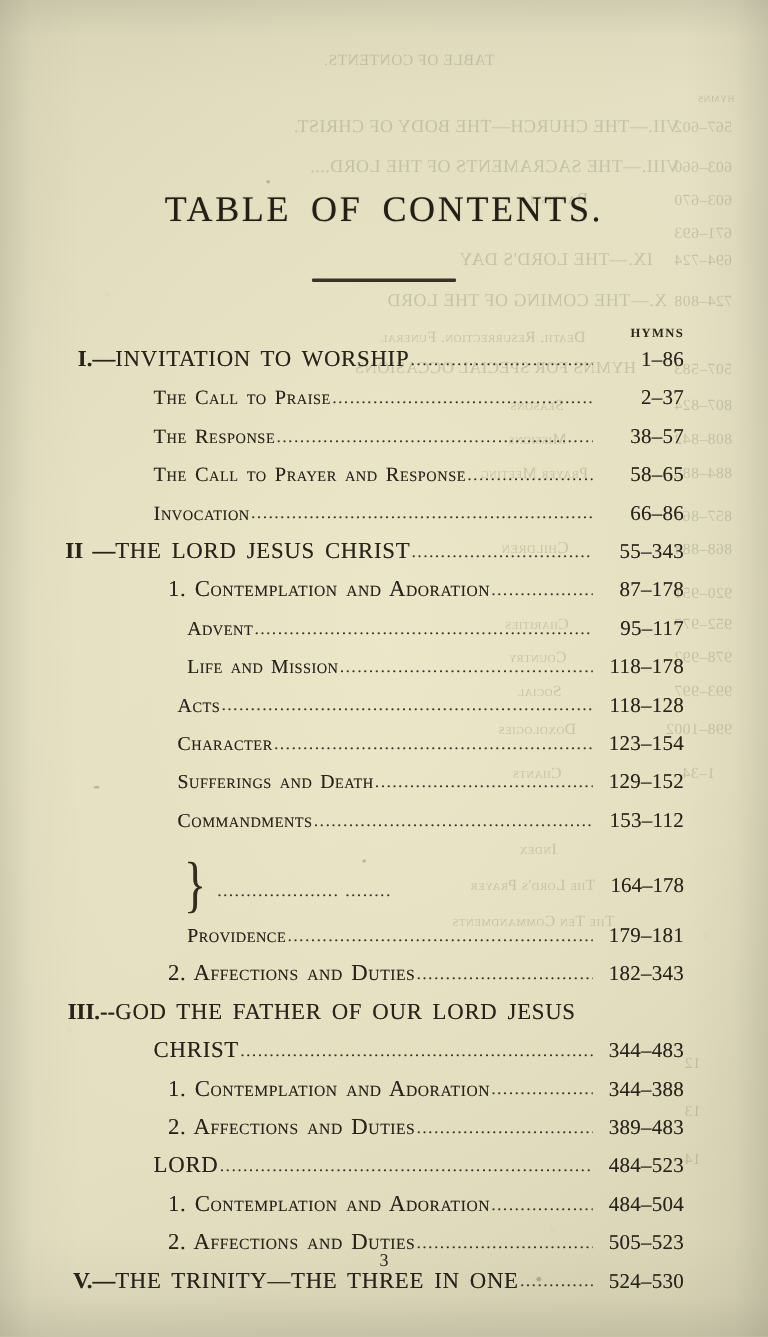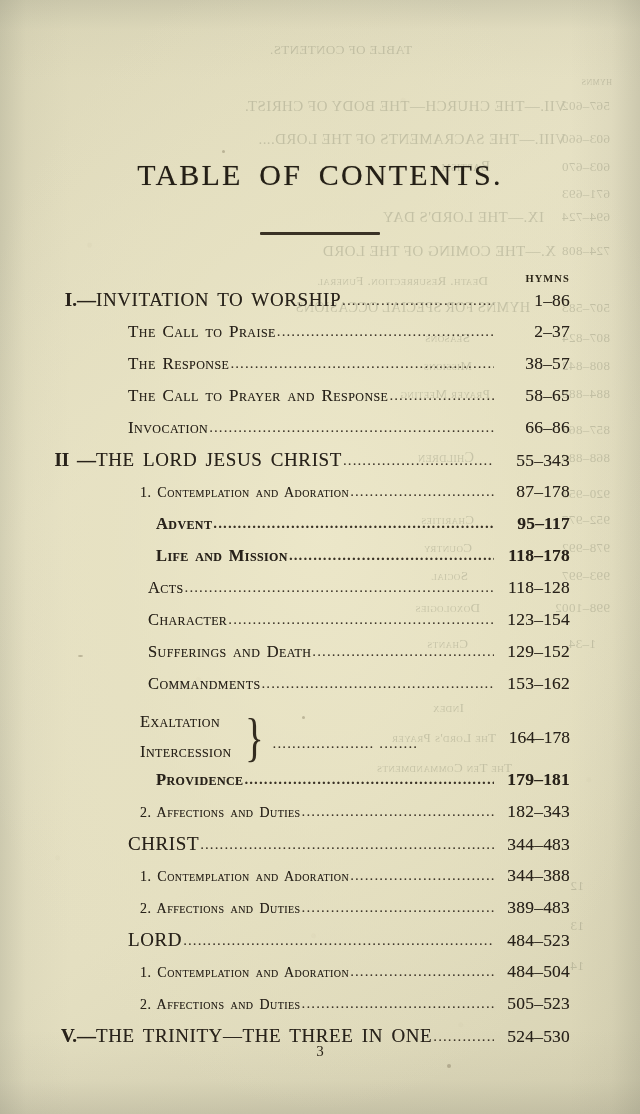--- a/index.html
+++ b/index.html
@@ -176,37 +176,37 @@
   .lvl0cont { padding-left: 92px; }
   .lvl0cont .label {
     font-size: 19px;
     letter-spacing: .6px;
     word-spacing: 3px;
   }
 
   
   .lvl1 { padding-left: 104px; }
   .lvl1 .label {
-    font-size: 14px;
+    font-size: 19px;
     font-variant: small-caps;
     letter-spacing: .45px;
     word-spacing: 2px;
   }
 
   
   .lvl1b { padding-left: 92px; }
   .lvl1b .label {
     font-size: 17px;
     font-variant: small-caps;
     letter-spacing: .45px;
     word-spacing: 2px;
   }
 
   
-  .lvl2 { padding-left: 120px; font-weight: bold; }
+  .lvl2 { padding-left: 120px; }
   .lvl2 .label {
     font-size: 16.5px;
     font-variant: small-caps;
     letter-spacing: .4px;
     word-spacing: 2px;
   }
 
   
   .lvl3 { padding-left: 112px; }
   .lvl3 .label {
@@ -414,41 +414,42 @@
           <span class="pages">123–154</span>
         </div>
         <div class="row lvl3">
           <span class="label">Sufferings and Death</span>
           <span class="leader">................................................................................................</span>
           <span class="pages">129–152</span>
         </div>
         <div class="row lvl3">
           <span class="label">Commandments</span>
           <span class="leader">................................................................................................</span>
-          <span class="pages">153–162</span>
+          <span class="pages">153–112</span>
         </div>
         <div class="brace-row">
-          <div class="brace-labels">
-            <div class="label">Exaltation</div>
-            <div class="label">Intercession</div>
-          </div>
           <span class="brace-glyph">}</span>
           <span class="leader">..................... ........</span>
           <span class="pages">164–178</span>
         </div>
         <div class="row lvl2">
           <span class="label">Providence</span>
           <span class="leader">................................................................................................</span>
           <span class="pages">179–181</span>
         </div>
         <div class="row lvl1">
           <span class="label">2. Affections and Duties</span>
           <span class="leader">................................................................................................</span>
           <span class="pages">182–343</span>
         </div>
+        <div class="row lvl0">
+          <span class="label"><span class="num">III.--</span>GOD THE FATHER OF OUR LORD JESUS</span>
+          <span class="leader" style="visibility: hidden;">................................................................................................</span>
+          <span class="pages"></span>
+        </div>
         <div class="row lvl0cont">
           <span class="label">CHRIST</span>
           <span class="leader">................................................................................................</span>
           <span class="pages">344–483</span>
         </div>
         <div class="row lvl1">
           <span class="label">1. Contemplation and Adoration</span>
           <span class="leader">................................................................................................</span>
           <span class="pages">344–388</span>
         </div>

